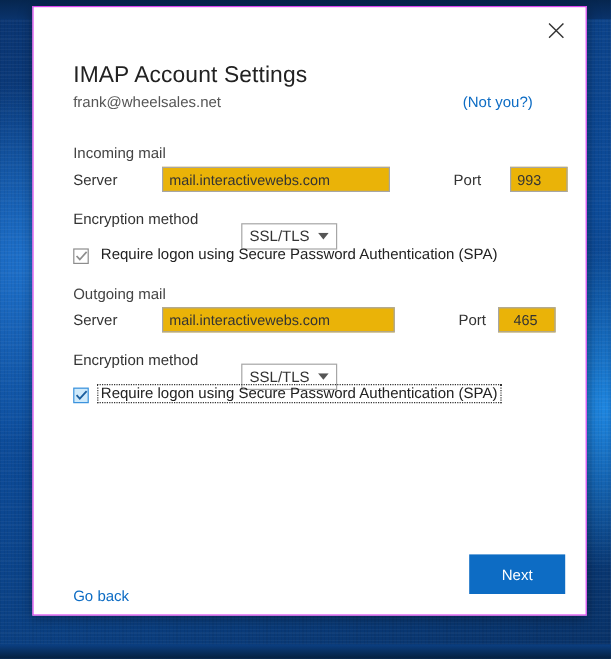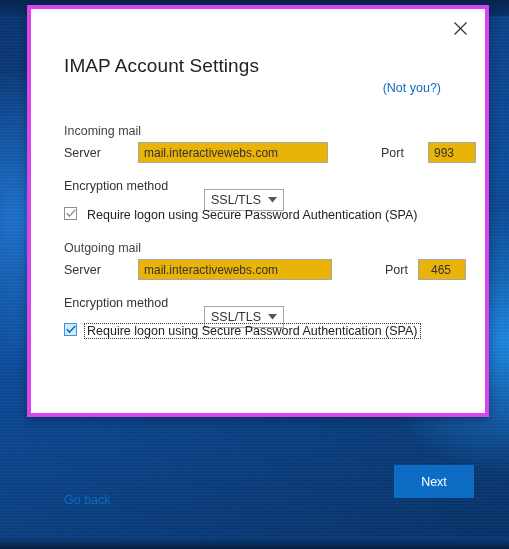--- a/index.html
+++ b/index.html
@@ -40,23 +40,23 @@
     left: 0; right: 0; bottom: 0; height: 12px;
     background: linear-gradient(180deg, #0b3f82 0%, #05203f 100%);
   }
 
   
   #dialog {
     position: absolute;
     left: 27px;
     top: 5px;
     width: 462px;
-    height: 412px;
+    height: 508px;
     background: #ffffff;
-    border: 4px solid #d946ef;
+    border: 1px solid #d946ef;
     box-sizing: border-box;
     box-shadow: 0 2px 10px rgba(0,0,0,0.35);
   }
 
   #close-button {
     position: absolute;
     right: 8px;
     top: 4px;
     width: 34px;
     height: 30px;
@@ -156,21 +156,21 @@
     width: 22px;
     display: flex;
     align-items: center;
     justify-content: center;
   }
 
   .checkrow {
     position: absolute;
     left: 0;
     display: flex;
-    align-items: flex-start;
+    align-items: flex-end;
   }
   .checkbox {
     box-sizing: border-box;
     width: 13px;
     height: 13px;
     border: 1px solid #8d8d8d;
     background: #ffffff;
     display: flex;
     align-items: center;
     justify-content: center;
@@ -233,20 +233,21 @@
   <div id="close-button">
     <svg width="13" height="13" viewBox="0 0 13 13">
       <line x1="0.5" y1="0.5" x2="12.5" y2="12.5" stroke="#333333" stroke-width="1.2"></line>
       <line x1="12.5" y1="0.5" x2="0.5" y2="12.5" stroke="#333333" stroke-width="1.2"></line>
     </svg>
   </div>
 
   <div id="content">
 
     <div id="page-title">IMAP Account Settings</div>
+    <div id="account-email">frank@wheelsales.net</div>
     <a id="not-you-link" href="#">(Not you?)</a>
 
     <div class="section-title" style="top:115px;text-align:center;">Incoming mail</div>
 
     <div class="field-label" style="left:0; top:137px;">Server</div>
     <input class="text-input" style="left: 74px; top: 133px; width: 190px;" type="text" value="mail.interactivewebs.com">
 
     <div class="field-label" style="left:317px; top:137px;">Port</div>
     <input class="text-input" style="left: 364px; top: 133px; width: 48px;" type="text" value="993">
 

